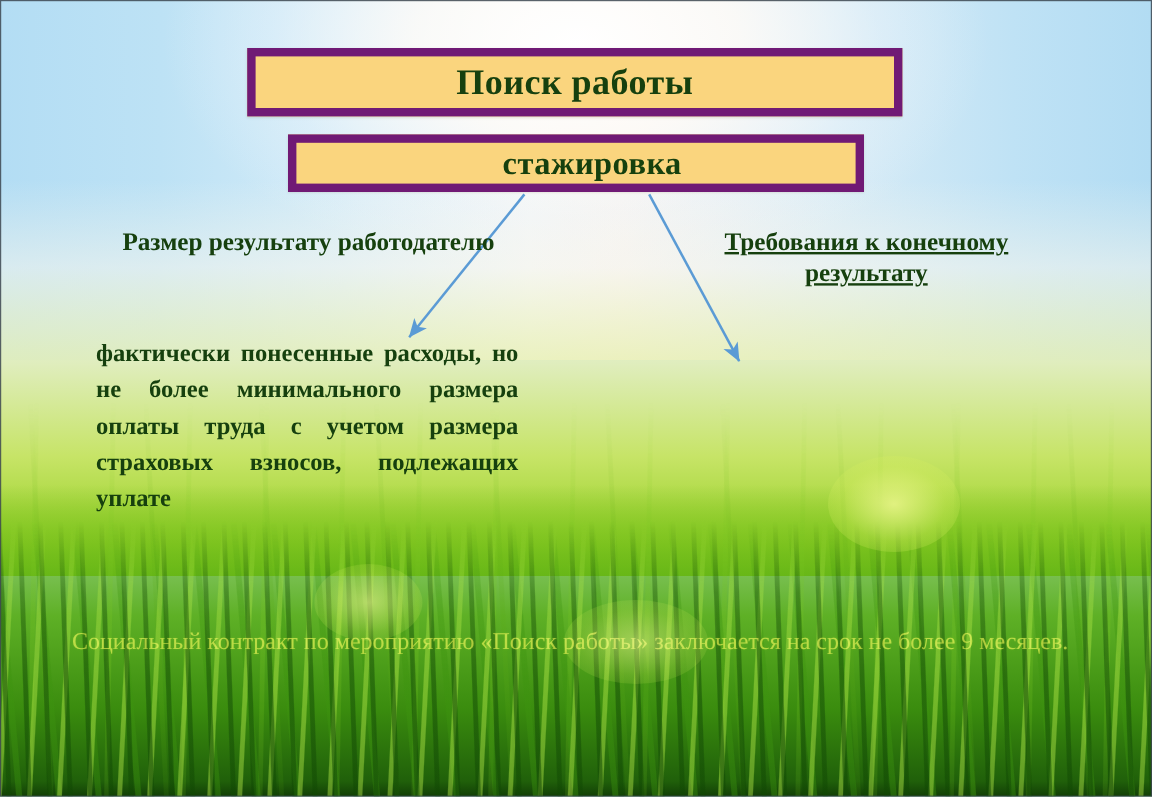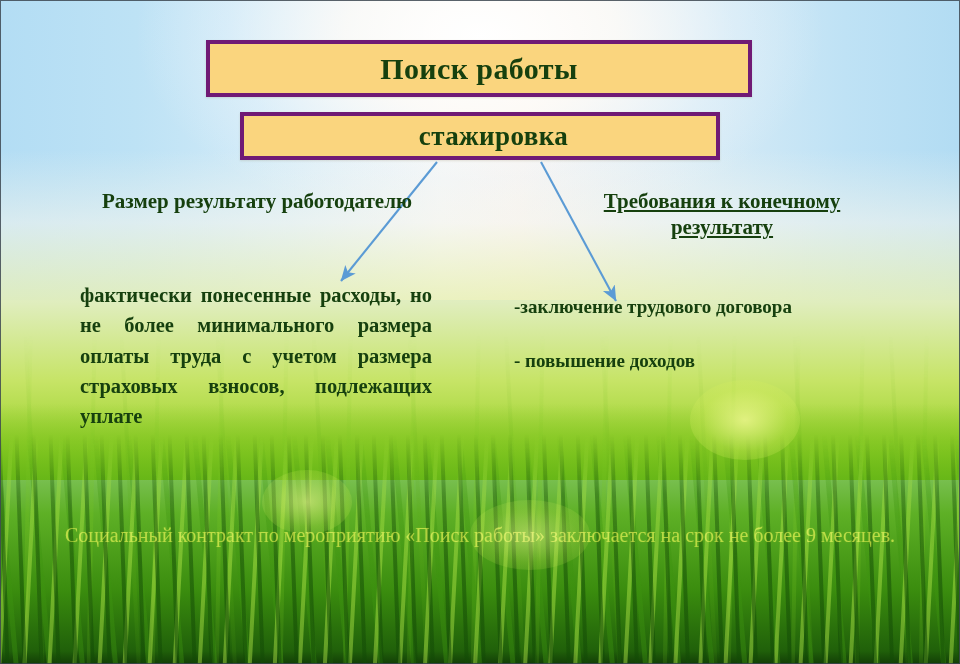--- a/index.html
+++ b/index.html
@@ -122,21 +122,21 @@
     box-sizing: border-box;
     border: 1px solid rgba(60,70,80,0.85);
     pointer-events: none;
   }
 
   
   .banner {
     position: absolute;
     box-sizing: border-box;
     background: #FAD57E;
-    border: 4px solid #701a75;
+    border: 7px solid #701a75;
     display: flex;
     align-items: center;
     justify-content: center;
     box-shadow: 0 1px 2px rgba(120,110,60,0.18);
   }
   .banner-title {
     left: 206px; top: 40px;
     width: 546px; height: 57px;
   }
   .banner-sub {
@@ -192,21 +192,21 @@
     position: absolute;
     left: 0; top: 0;
     width: 960px; height: 664px;
     pointer-events: none;
   }
 
   
   .footer-note {
     position: absolute;
     left: 60px; top: 521px; width: 840px;
-    text-align: center;
+    text-align: left;
     font-size: 20px;
     line-height: 1.45;
     font-weight: normal;
     color: rgba(238,236,70,0.62);
     text-shadow: 0 0 2px rgba(90,120,20,0.35);
     font-family: "Liberation Serif", "DejaVu Serif", serif;
     mix-blend-mode: screen;
   }
 </style>
 </head>
@@ -238,21 +238,17 @@
       </marker>
     </defs>
     <line x1="437" y1="162" x2="341" y2="281" stroke="#5B9BD5" stroke-width="2.1" marker-end="url(#ah)"></line>
     <line x1="541" y1="162" x2="616" y2="301" stroke="#5B9BD5" stroke-width="2.1" marker-end="url(#ah)"></line>
   </svg>
 
   <div class="col-head head-left">Размер  результату работодателю</div>
   <div class="body-left">фактически понесенные расходы, но не более минимального размера оплаты труда с учетом размера страховых взносов, подлежащих уплате</div>
 
   <div class="col-head head-right">Требования к конечному результату</div>
-  <div class="body-right">
-    <div class="item">-заключение трудового договора</div>
-    <div class="item">- повышение доходов</div>
-  </div>
 
   <div class="footer-note">Социальный контракт по мероприятию «Поиск работы» заключается на срок не более 9 месяцев.</div>
 
   <div class="frame"></div>
 </div>
 
 </body></html>

